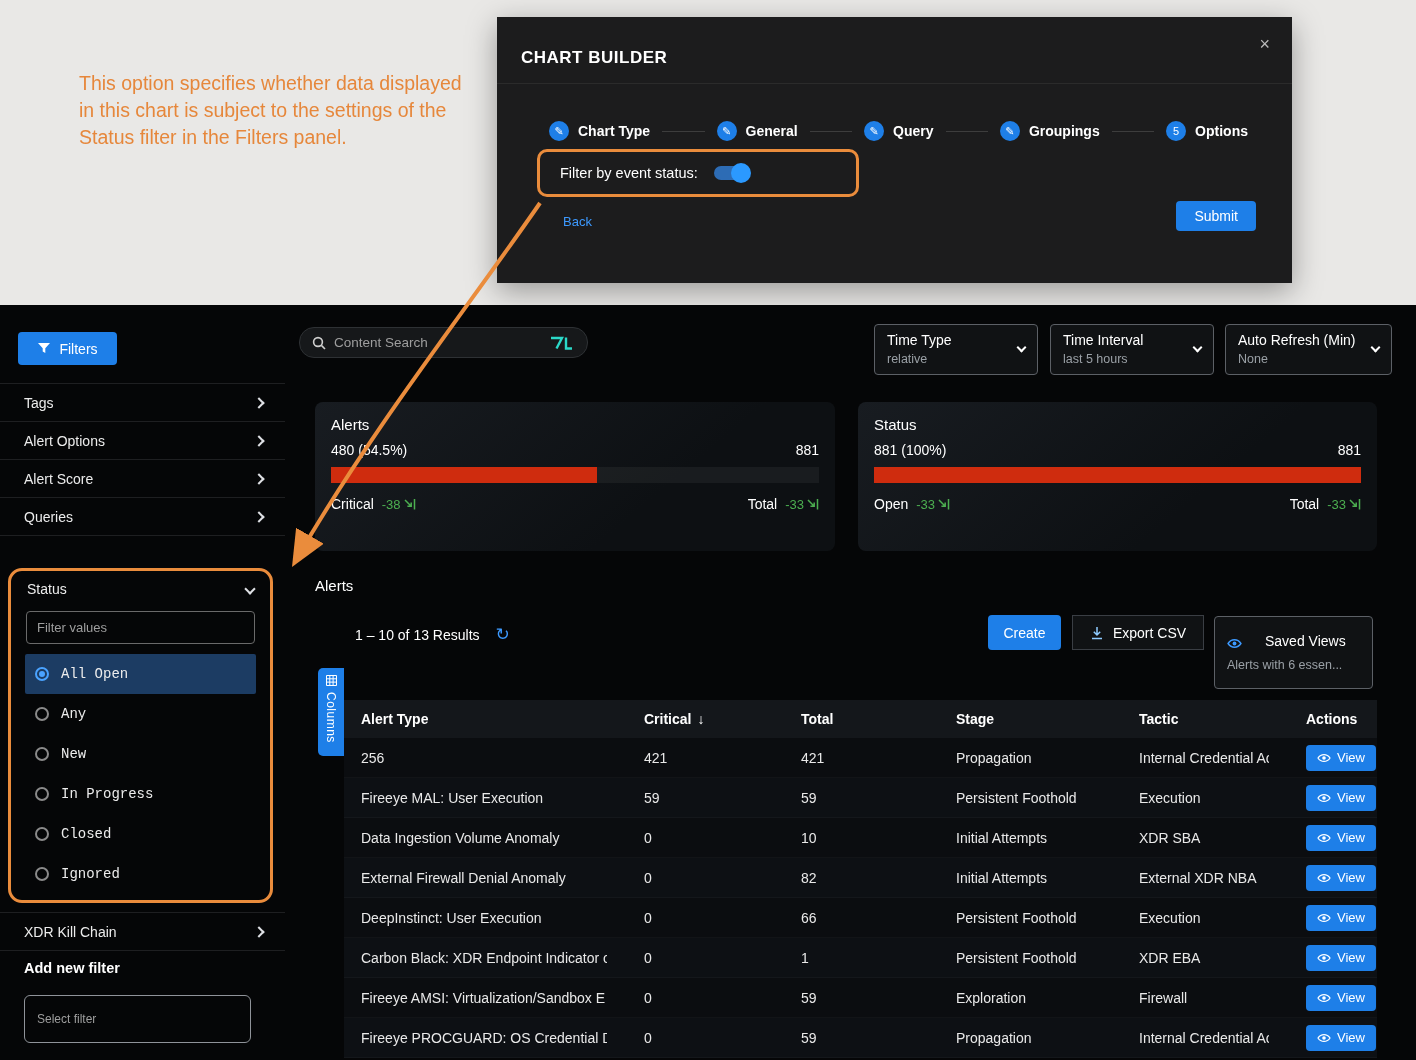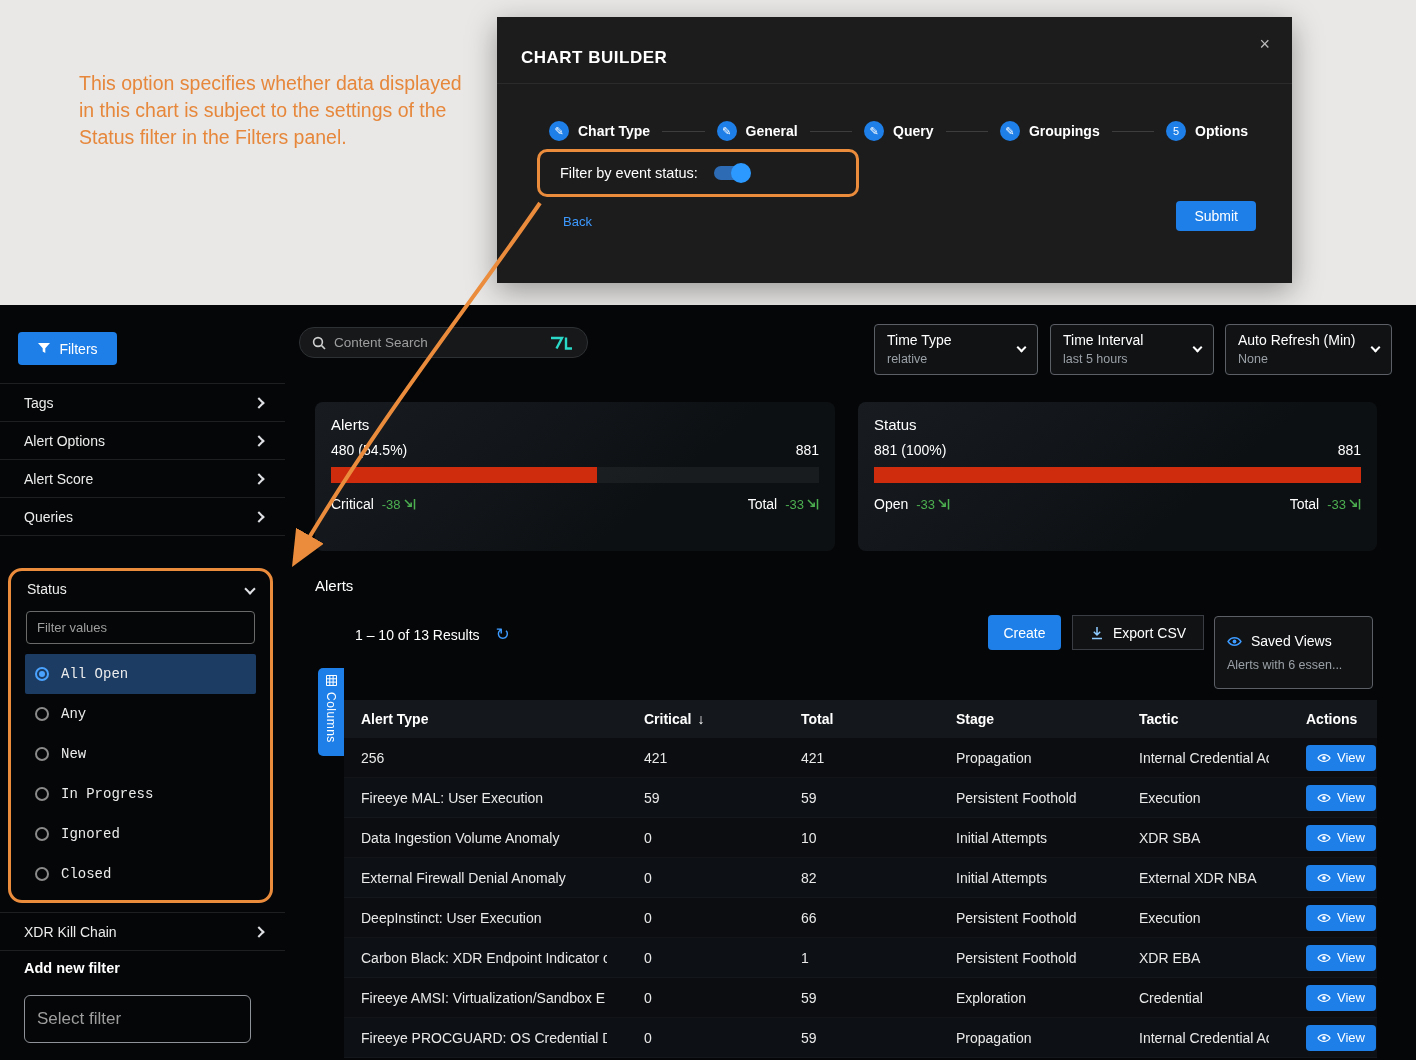--- a/index.html
+++ b/index.html
@@ -61,21 +61,21 @@
   .opt { height:40px; display:flex; align-items:center; gap:12px; padding:0 10px;
          color:#ececec; font-size:14px; border-radius:2px; cursor:pointer;font-family:Liberation Mono, monospace; }
   .opt.selected { background:#1c3c63; }
   .radio { width:14px; height:14px; border:2px solid #8a8a8a; border-radius:50%; position:relative; flex:none; }
   .opt.selected .radio { border-color:#4aa3ff; }
   .opt.selected .radio::after { content:""; position:absolute; inset:2px; border-radius:50%; background:#4aa3ff; }
   .nav2 { position:absolute; left:0; top:607px; width:285px; border-top:1px solid #1e1f21; }
   .add-filter { position:absolute; left:24px; top:655px; color:#fff; font-weight:700; font-size:14.5px; }
   .select-filter { position:absolute; left:24px; top:690px; width:227px; height:48px;
                    background:transparent; border:1px solid #8f9399; border-radius:6px;
-                   color:#ddd; padding:0 12px; font-size:17px; outline:none; }
+                   color:#ddd; padding:0 12px; font-size:12px; outline:none; }
   .select-filter::placeholder { color:#9e9e9e; }
   
   .search-box { position:absolute; left:299px; top:22px; width:289px; height:31px;
                 background:#16181a; border:1px solid #2e3134; border-radius:15px;
                 display:flex; align-items:center; padding:0 12px; gap:8px; }
   .search-input { flex:1; background:transparent; border:none; outline:none; color:#ddd; font-size:13.5px; }
   .search-input::placeholder { color:#9e9e9e; }
   .dd { position:absolute; top:19px; height:51px; background:#101214; border:1px solid #5c6066;
         border-radius:4px; padding:7px 30px 0 12px; cursor:pointer; }
   .dd-label { font-size:14px; color:#fff; }
@@ -96,21 +96,21 @@
   .refresh { color:#3d9aff; font-size:17px; cursor:pointer; line-height:1; }
   .create-btn { position:absolute; left:988px; top:310px; width:73px; height:35px;
                 background:#1e7fe8; border:none; border-radius:4px; color:#fff; font-size:14px; cursor:pointer; }
   .export-btn { position:absolute; left:1072px; top:310px; width:132px; height:35px;
                 background:#101214; border:1px solid #3a3e44; border-radius:0; color:#fff; font-size:14px;
                 display:flex; align-items:center; justify-content:center; gap:9px; cursor:pointer; }
   .export-btn svg { color:#8ecbff; }
   .saved-btn { position:absolute; left:1214px; top:311px; width:159px; height:73px;
                background:#101214; border:1px solid #5c6066; border-radius:4px; color:#fff;
                padding:11px 12px; cursor:pointer; text-align:left; }
-  .saved-top { display:flex; align-items:center; gap:9px; font-size:14px; }
+  .saved-top { display:flex; align-items:flex-end; gap:23px; font-size:14px; }
   .saved-top svg { color:#3d9aff; }
   .saved-sub { margin-top:9px; font-size:12.5px; color:#9aa0a6; }
   .columns-btn { position:absolute; left:318px; top:363px; width:26px; height:88px;
                  background:#1e7fe8; border:none; border-radius:5px 0 0 5px; color:#fff;
                  display:flex; flex-direction:column; align-items:center; padding-top:7px; gap:6px; cursor:pointer; }
   .columns-text { writing-mode:vertical-rl; font-size:12px; letter-spacing:.5px; color:#fff; }
   
   .table { position:absolute; left:344px; top:395px; width:1033px; background:#0b0e11; }
   .thead, .trow { display:grid; grid-template-columns:263px 137px 135px 163px 147px 1fr; align-items:center;gap:20px; }
   .thead { height:38px; background:#14171b; color:#fff; font-weight:700; font-size:14px; }
@@ -258,25 +258,25 @@
       <div class="opt">
         <span class="radio"></span>
         <span>New</span>
       </div>
       <div class="opt">
         <span class="radio"></span>
         <span>In Progress</span>
       </div>
       <div class="opt">
         <span class="radio"></span>
-        <span>Ignored</span>
+        <span>Closed</span>
       </div>
       <div class="opt">
         <span class="radio"></span>
-        <span>Closed</span>
+        <span>Ignored</span>
       </div>
     </div>
   </div>
 
   <div class="nav2">
     <div class="nav-item">
       <span>XDR Kill Chain</span>
       <span class="chev chev-right"></span>
     </div>
   </div>
@@ -560,21 +560,21 @@
           </span>
         <span class="act-icon kebab">⋮</span>
       </div>
     </div>
 
     <div class="trow">
       <div class="td">Fireeye AMSI: Virtualization/Sandbox E</div>
       <div class="td">0</div>
       <div class="td">59</div>
       <div class="td">Exploration</div>
-      <div class="td">Credential</div>
+      <div class="td">Firewall</div>
       <div class="td td-actions">
         <button class="view-btn">
             <svg width="14" height="10">
               <use href="#i-eye"></use>
             </svg>
             <span>View</span>
           </button>
         <span class="act-icon">
             <svg width="12" height="12">
               <use href="#i-pencil"></use>

